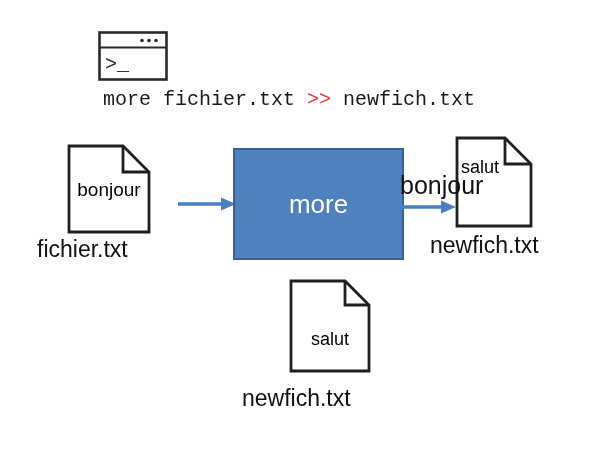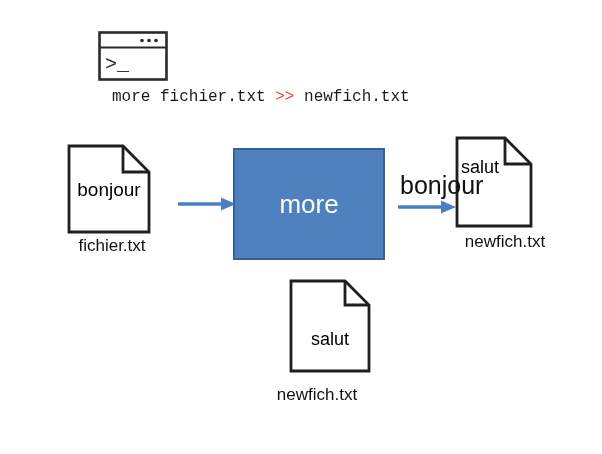--- a/index.html
+++ b/index.html
@@ -7,45 +7,45 @@
     position:relative; width:602px; height:454px; background:#ffffff;
     overflow:hidden; font-family:"Liberation Sans", sans-serif; color:#1a1a1a;
   }
   svg { display:block; }
 
   
   .terminal-icon { position:absolute; left:98px; top:31px; width:70px; height:50px; }
 
   
   .command {
-    position:absolute; left:112px; top:88px;
+    position:absolute; left:103px; top:88px;
     font-family:"Liberation Mono","DejaVu Sans Mono",monospace;
-    font-size:16px; color:#1a1a1a; white-space:pre;
+    font-size:20px; color:#1a1a1a; white-space:pre;
   }
   .command .op { color:#ee3b3b; }
 
   
   .doc { position:absolute; }
   .doc-left   { left:67px;  top:144px; width:84px; height:90px; }
   .doc-right  { left:455px; top:136px; width:78px; height:92px; }
   .doc-bottom { left:289px; top:279px; width:82px; height:94px; }
 
   .doc-content { position:absolute; font-size:18px; color:#000000; line-height:1.1; }
   .content-left   { left:67px;  top:180px; width:84px; text-align:center; font-size:19px; }
   .content-right  { left:461px; top:158px; }
   .content-bottom { left:289px; top:330px; width:82px; text-align:center; }
 
-  .doc-label { position:absolute; font-size:17px; color:#111; width:150px; text-align:center; }
+  .doc-label { position:absolute; font-size:23px; color:#111; width:150px; }
   .label-left   { left:37px;  top:236px; }
   .label-right  { left:430px; top:232px; }
   .label-bottom { left:242px; top:385px; }
 
   
   .process-box {
-    position:absolute; left:233px; top:148px; width:152px; height:112px;
+    position:absolute; left:233px; top:148px; width:171px; height:112px;
     background:#4e81bd; border:2px solid #3a5f93; box-sizing:border-box;
     display:flex; align-items:center; justify-content:center;
   }
   .process-box .process-label { color:#fdfdfd; font-size:26px; }
 
   
   .arrow { position:absolute; width:62px; height:20px; }
   .arrow-in  { left:176px; top:194px; }
   .arrow-out { left:396px; top:197px; }
 

